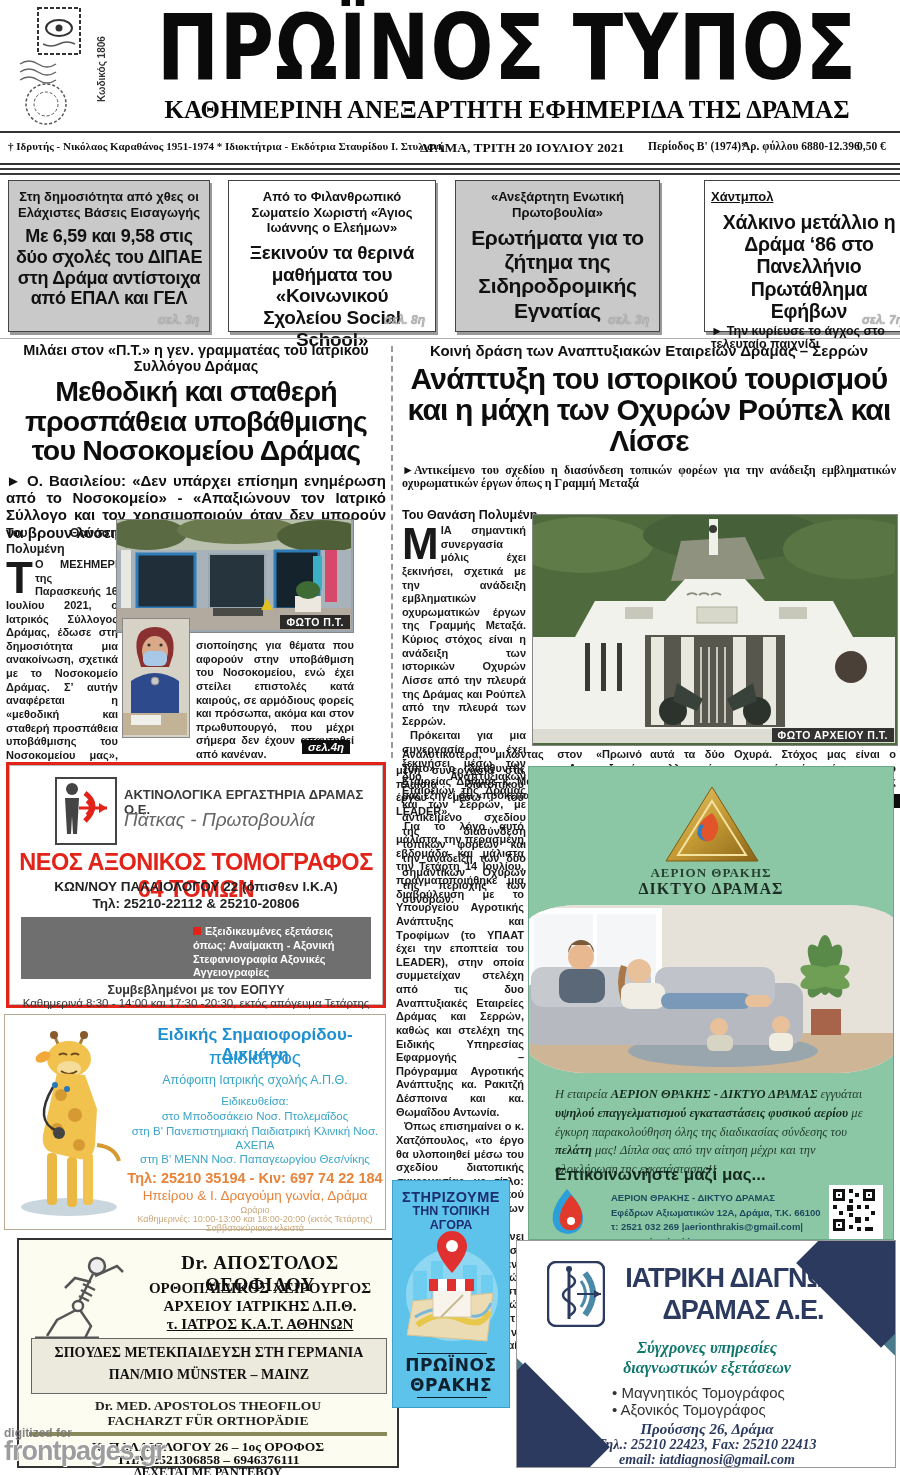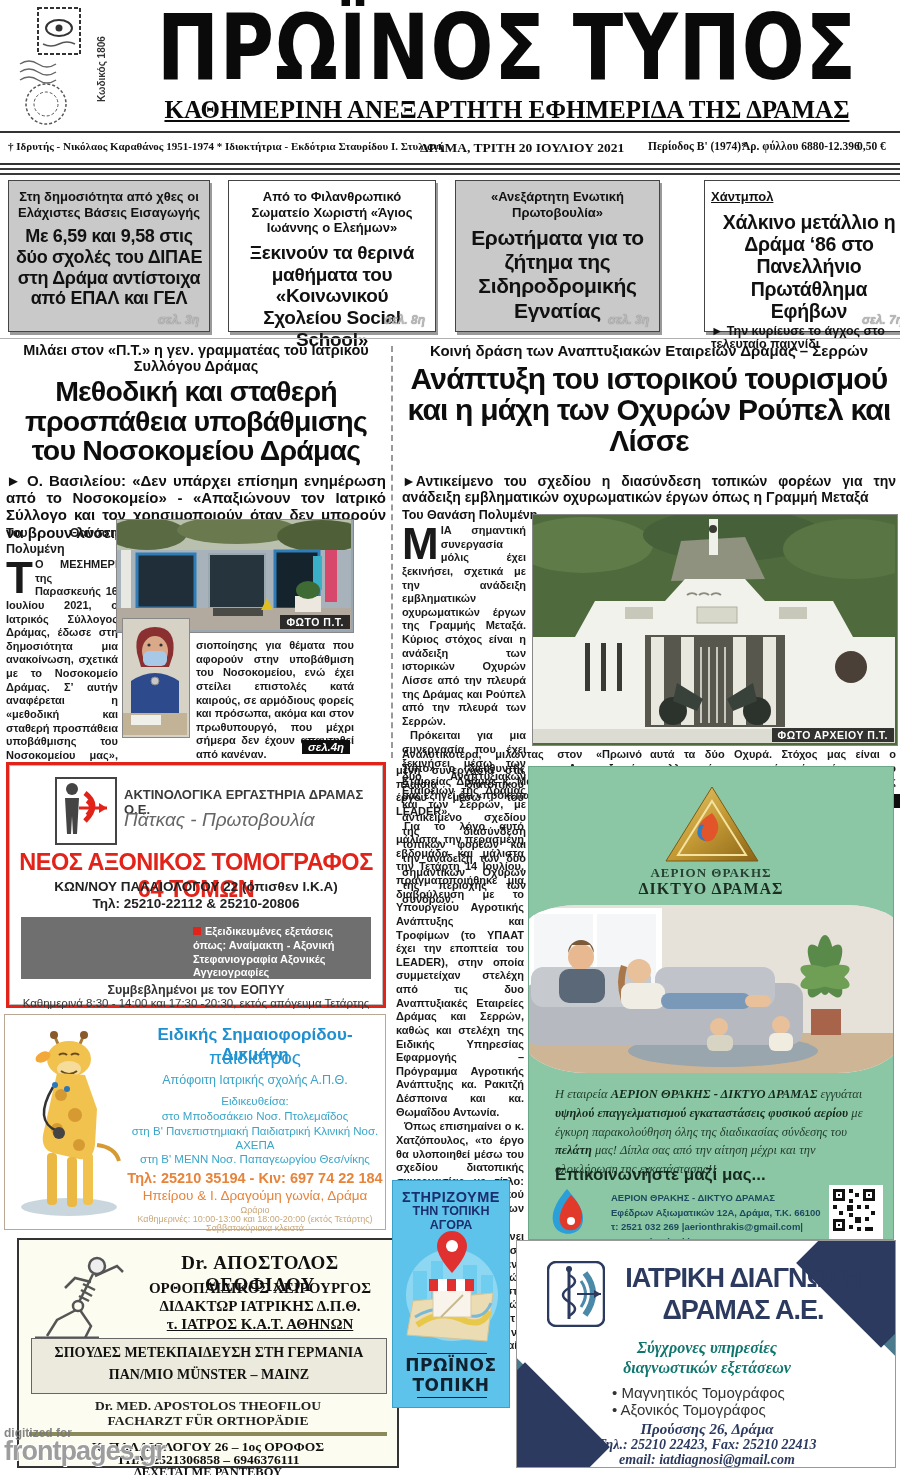--- a/index.html
+++ b/index.html
@@ -7,21 +7,21 @@
         font-family:"Liberation Sans","DejaVu Sans",sans-serif;color:#111;overflow:hidden;}
 
   
   .stamp{position:absolute;left:12px;top:6px;width:104px;height:122px;}
   .stamp-code{position:absolute;left:84px;top:96px;font-size:10px;font-weight:bold;color:#333;
               transform:rotate(-90deg);transform-origin:left top;white-space:nowrap;}
   .mast-title{position:absolute;left:118px;top:2px;width:778px;text-align:center;
               font-family:"DejaVu Sans",sans-serif;font-weight:bold;font-size:74px;line-height:1;
               letter-spacing:1px;transform:scaleY(1.22);transform-origin:top center;color:#0a0a0a;}
   .mast-sub{position:absolute;left:118px;top:96px;width:778px;text-align:center;
-            font-family:"Liberation Serif","DejaVu Serif",serif;font-weight:bold;font-size:25px;color:#0a0a0a;text-decoration:underline;}
+            font-family:"Liberation Serif","DejaVu Serif",serif;font-weight:bold;font-size:25px;color:#0a0a0a;}
   .dateline{position:absolute;left:0;top:131px;width:900px;height:30px;border-top:2px solid #333;border-bottom:2px solid #333;
             font-family:"Liberation Serif","DejaVu Serif",serif;}
   .dateline span{position:absolute;top:7px;white-space:nowrap;}
   .dl-founder{left:8px;font-size:11px;font-weight:bold;}
   .dl-date{left:420px;font-size:13.5px;font-weight:bold;}
   .dl-period{left:648px;font-size:11.5px;font-weight:bold;}
   .dl-issue{left:742px;font-size:11.5px;font-weight:bold;}
   .dl-price{left:857px;font-size:11.5px;font-weight:bold;}
   .double-rule{position:absolute;left:0;top:168px;width:900px;height:3px;border-top:2px solid #3a3a3a;border-bottom:2px solid #3a3a3a;}
 
@@ -60,21 +60,21 @@
   .al-col1{position:absolute;left:0;top:184px;width:112px;}
   .al-photo{position:absolute;left:110px;top:177px;width:236px;height:112px;border:1px solid #888;background:#9aa7b0;}
   .al-portrait{position:absolute;left:116px;top:276px;width:66px;height:118px;border:1px solid #888;background:#d6d2c8;}
   .al-col2{position:absolute;left:190px;top:297px;width:158px;}
   .al-badge{position:absolute;left:296px;top:398px;}
 
   
   .art-right{position:absolute;left:402px;top:342px;width:494px;height:470px;}
   .ar-kicker{font-size:15px;}
   .ar-head{font-size:30px;margin-top:4px;}
-  .ar-sub{font-size:14px;margin-top:16px;}
+  .ar-sub{font-size:12px;margin-top:7px;font-family:Liberation Serif, serif;}
   .ar-byline{position:absolute;left:0;top:166px;}
   .ar-col1{position:absolute;left:0;top:182px;width:124px;}
   .ar-photo{position:absolute;left:130px;top:172px;width:364px;height:230px;border:1px solid #888;background:#4f6b3d;}
   .ar-bl{position:absolute;left:0;top:406px;width:240px;}
   .ar-br{position:absolute;left:248px;top:406px;width:246px;}
   .ar-badge{position:absolute;left:450px;top:452px;}
   .midcol{position:absolute;left:396px;top:764px;width:128px;height:478px;}
 
   
   .ad-rad{position:absolute;left:6px;top:762px;width:380px;height:246px;background:#fff;
@@ -526,21 +526,21 @@
           <path d="M62 32 L46 28 L36 38"></path>
           <circle cx="49" cy="56" r="5"></circle>
           <path d="M47 60 L28 70 L18 86"></path>
           <path d="M51 60 L62 76 L56 88"></path>
           <line x1="6" y1="88" x2="70" y2="88" stroke-width="3"></line>
         </g>
       </svg>
     </div>
     <div class="or-name">Dr. ΑΠΟΣΤΟΛΟΣ ΘΕΟΦΙΛΟΥ</div>
     <div class="or-l" style="top:40px;">ΟΡΘΟΠΑΙΔΙΚΟΣ ΧΕΙΡΟΥΡΓΟΣ</div>
-    <div class="or-l" style="top:58px;">ΔΙΔΑΚΤΩΡ ΙΑΤΡΙΚΗΣ Δ.Π.Θ.</div>
+    <div class="or-l" style="top:58px;">ΑΡΧΕΙΟΥ ΙΑΤΡΙΚΗΣ Δ.Π.Θ.</div>
     <div class="or-l" style="top:76px;text-decoration:underline;">τ. ΙΑΤΡΟΣ Κ.Α.Τ. ΑΘΗΝΩΝ</div>
     <div class="or-box">
       <div>ΣΠΟΥΔΕΣ ΜΕΤΕΚΠΑΙΔΕΥΣΗ ΣΤΗ ΓΕΡΜΑΝΙΑ</div>
       <div>ΠΑΝ/ΜΙΟ MÜNSTER – MAINZ</div>
     </div>
     <div class="or-de" style="top:158px;">Dr. MED. APOSTOLOS THEOFILOU</div>
     <div class="or-de" style="top:173px;">FACHARZT FÜR ORTHOPÄDIE</div>
     <div class="or-rule"></div>
     <div class="or-c" style="top:199px;">Κ. ΠΑΛΑΙΟΛΟΓΟΥ 26 – 1ος ΟΡΟΦΟΣ</div>
     <div class="or-c" style="top:212px;">ΤΗΛ. 2521306858 – 6946376111</div>
@@ -570,21 +570,21 @@
             <rect x="59" y="50" width="9" height="12" fill="#fff"></rect>
           <rect x="68" y="50" width="9" height="12" fill="#e03030"></rect>
         </g>
         <line x1="44" y1="88" x2="66" y2="66" stroke="#c8b890" stroke-width="2"></line>
         <path d="M55 2 a15 15 0 0 1 15 15 q0 10 -15 27 q-15 -17 -15 -27 a15 15 0 0 1 15 -15 z" fill="#e03030"></path>
         <circle cx="55" cy="17" r="6" fill="#fff"></circle>
       </svg>
     </div>
     <div class="sup-rule" style="top:172px;"></div>
     <div class="sup-logo1">ΠΡΩΪΝΟΣ</div>
-    <div class="sup-logo2">ΤΟΠΙΚΗ</div>
+    <div class="sup-logo2">ΘΡΑΚΗΣ</div>
     <div class="sup-rule" style="top:216px;"></div>
   </div>
 
   <div class="ad-diag">
     <div class="dg-tr2"></div>
     <div class="dg-tr"></div>
     <div class="dg-bl2"></div>
     <div class="dg-bl"></div>
     <div class="dg-logo">
       <svg width="58" height="66" viewBox="0 0 58 66">

